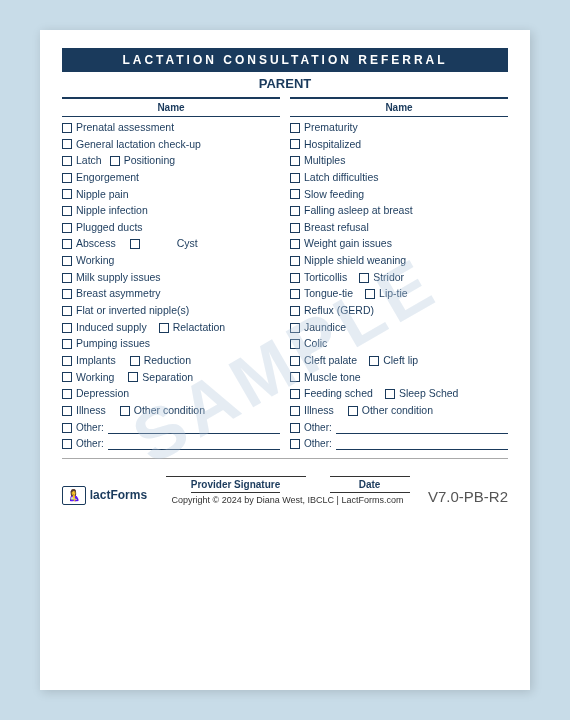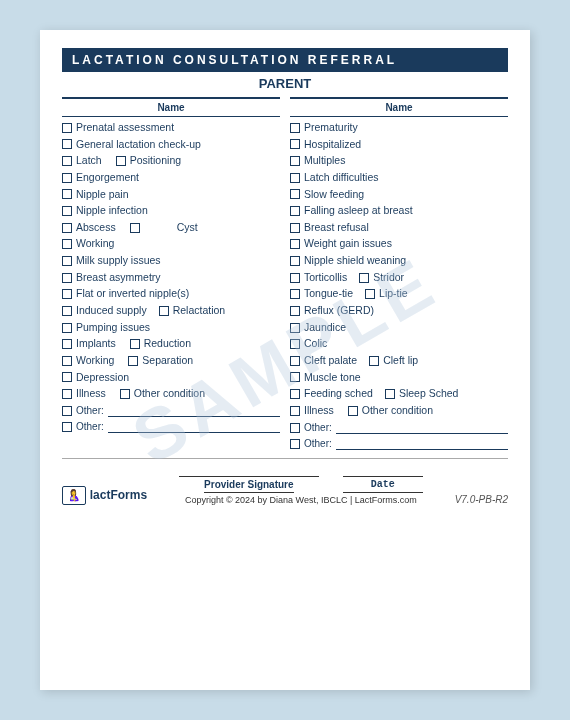--- a/index.html
+++ b/index.html
@@ -16,21 +16,21 @@
       width: 490px;
       min-height: 660px;
       padding: 18px 22px 14px 22px;
       box-shadow: 2px 2px 10px rgba(0,0,0,0.15);
       position: relative;
       overflow: hidden;
     }
     .header-bar {
       background-color: #1a3a5c;
       color: white;
-      text-align: left;
+      text-align: center;
       padding: 5px 10px;
       letter-spacing: 3px;
       font-size: 12px;
       font-weight: bold;
       margin-bottom: 4px;
     }
     .col-headers {
       display: flex;
       justify-content: space-around;
       margin-bottom: 6px;
@@ -141,21 +141,20 @@
       border-bottom: 1px solid #333;
       padding-bottom: 2px;
     }
     .footer-date {
       font-size: 10px;
       font-weight: bold;
       color: #1a3a5c;
       border-bottom: 1px solid #333;
       padding-bottom: 2px;
       min-width: 80px;
-      font-family: Liberation Mono, monospace;
     }
     .footer-sig-wrap {
       display: flex;
       flex-direction: column;
       align-items: center;
     }
     .footer-date-wrap {
       display: flex;
       flex-direction: column;
       align-items: center;
@@ -166,23 +165,22 @@
       height: 12px;
       margin-bottom: 2px;
     }
     .date-line {
       width: 80px;
       border-bottom: 1px solid #333;
       height: 12px;
       margin-bottom: 2px;
     }
     .version {
-      font-size: 10px;
+      font-size: 15px;
       color: #555;
-      font-style: italic;
     }
     
     .watermark {
       position: absolute;
       top: 50%;
       left: 50%;
       transform: translate(-50%, -50%) rotate(-30deg);
       font-size: 72px;
       font-weight: bold;
       color: rgba(180, 200, 220, 0.35);
@@ -226,41 +224,45 @@
       <div class="check-item">
         <span class="checkbox"></span>
         <span>General lactation check-up</span>
       </div>
 
       <div class="check-item inline-multi">
         <span class="inline-item">
           <span class="checkbox"></span>
           <span>Latch</span>
         </span>
-        <span class="inline-item" style="margin-left:6px;">
+        <span class="inline-item" style="">
           <span class="checkbox"></span>
           <span>Positioning</span>
         </span>
       </div>
 
       <div class="check-item">
         <span class="checkbox"></span>
         <span>Engorgement</span>
       </div>
 
       <div class="check-item">
         <span class="checkbox"></span>
         <span>Nipple pain</span>
       </div>
 
       <div class="check-item">
         <span class="checkbox"></span>
         <span>Nipple infection</span>
       </div>
 
+      <div class="check-item">
+        <span class="checkbox"></span>
+        <span>Plugged ducts</span>
+      </div>
 
       <div class="check-item inline-multi">
         <span class="inline-item">
           <span class="checkbox"></span>
           <span>Abscess</span>
         </span>
         <span class="inline-item" style="margin-left:6px;gap:33px;">
           <span class="checkbox"></span>
           <span>Cyst</span>
         </span>

